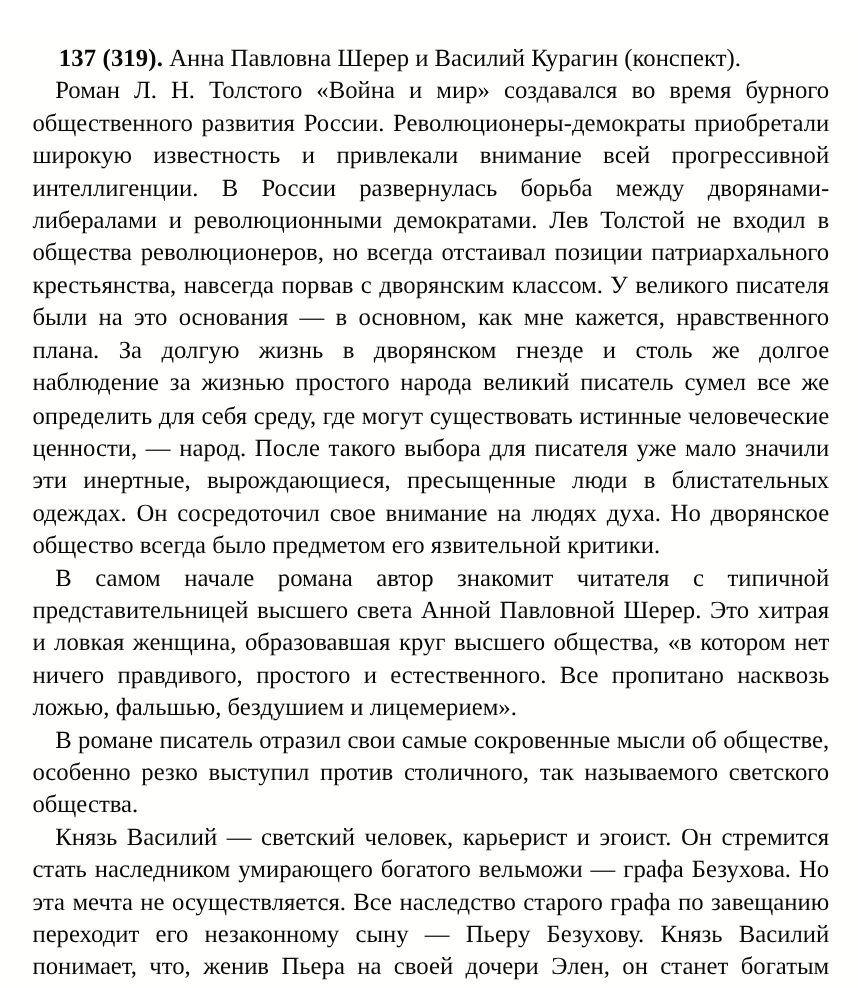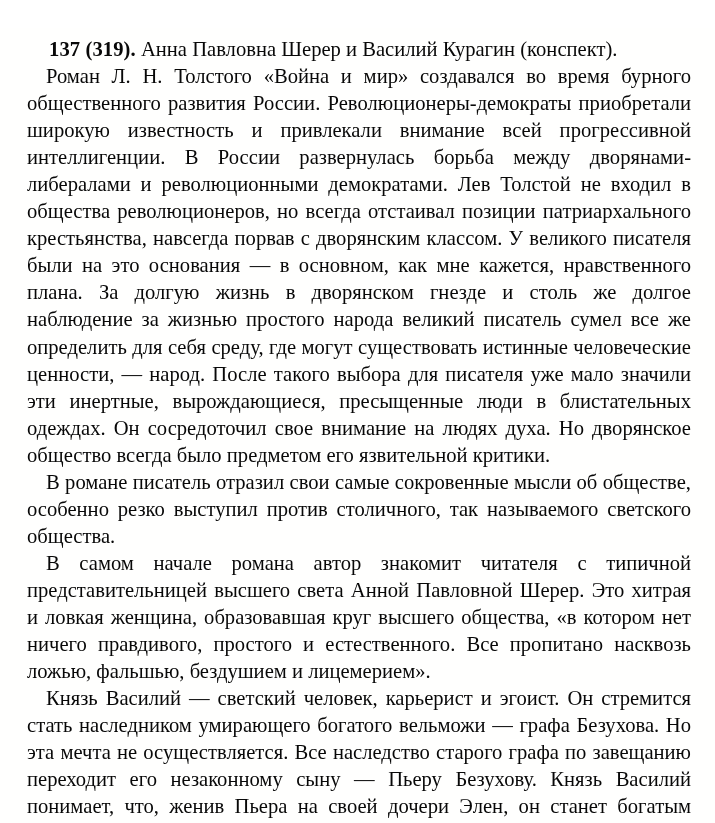--- a/index.html
+++ b/index.html
@@ -73,21 +73,21 @@
 <body style="color: rgb(10, 10, 10);">
 
 <div id="page" style="background: rgb(253, 253, 252);">
 
   <div id="text-column">
 
     <p class="para" id="heading-line"><span class="exercise-number">137 (319).</span><span> Анна Павловна Шерер и Василий Курагин (конспект).</span></p>
 
     <p class="para">Роман Л. Н. Толстого «Война и мир» создавался во время бурного общественного развития России. Революционеры-демократы приобретали широкую известность и привлекали внимание всей прогрессивной интеллигенции. В России развернулась борьба между дворянами-либералами и революционными демократами. Лев Толстой не входил в общества революционеров, но всегда отстаивал позиции патриархального крестьянства, навсегда порвав с дворянским классом. У великого писателя были на это основания — в основном, как мне кажется, нравственного плана. За долгую жизнь в дворянском гнезде и столь же долгое наблюдение за жизнью простого народа великий писатель сумел все же определить для себя среду, где могут существовать истинные человеческие ценности, — народ. После такого выбора для писателя уже мало значили эти инертные, вырождающиеся, пресыщенные люди в блистательных одеждах. Он сосредоточил свое внимание на людях духа. Но дворянское общество всегда было предметом его язвительной критики.</p>
 
+    <p class="para">В самом начале романа автор знакомит читателя с типичной представительницей высшего света Анной Павловной Шерер. Это хитрая и ловкая женщина, образовавшая круг высшего общества, «в котором нет ничего правдивого, простого и естественного. Все пропитано насквозь ложью, фальшью, бездушием и лицемерием».</p>
+
     <p class="para">В романе писатель отразил свои самые сокровенные мысли об обществе, особенно резко выступил против столичного, так называемого светского общества.</p>
-
-    <p class="para">В самом начале романа автор знакомит читателя с типичной представительницей высшего света Анной Павловной Шерер. Это хитрая и ловкая женщина, образовавшая круг высшего общества, «в котором нет ничего правдивого, простого и естественного. Все пропитано насквозь ложью, фальшью, бездушием и лицемерием».</p>
 
     <p class="para">Князь Василий — светский человек, карьерист и эгоист. Он стремится стать наследником умирающего богатого вельможи — графа Безухова. Но эта мечта не осуществляется. Все наследство старого графа по завещанию переходит его незаконному сыну — Пьеру Безухову. Князь Василий понимает, что, женив Пьера на своей дочери Элен, он станет богатым тестем. Устроив эту свадьбу, он мечтает о другой. Он загорается желанием пристроить своего сына Анатоля. В его понятии это означает выгодно женить его. Курагины едут к князю Болконскому просить руки его дочери. Но старый Болконский быстро разгадывает корыстные планы князя Василия и отказывает Анатолю, которому, очевидно, все равно.</p>
 
   </div>
 
 </div>
 
 </body></html>

